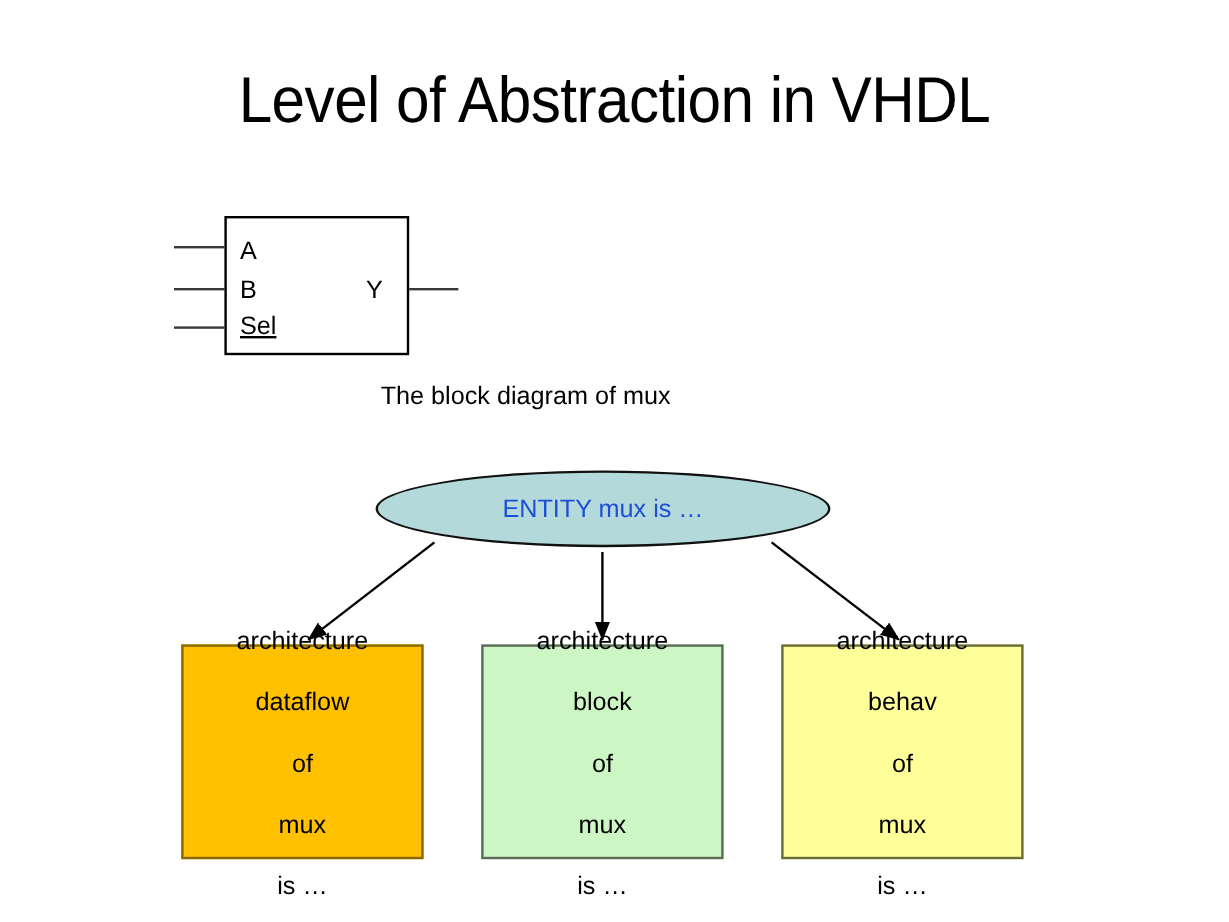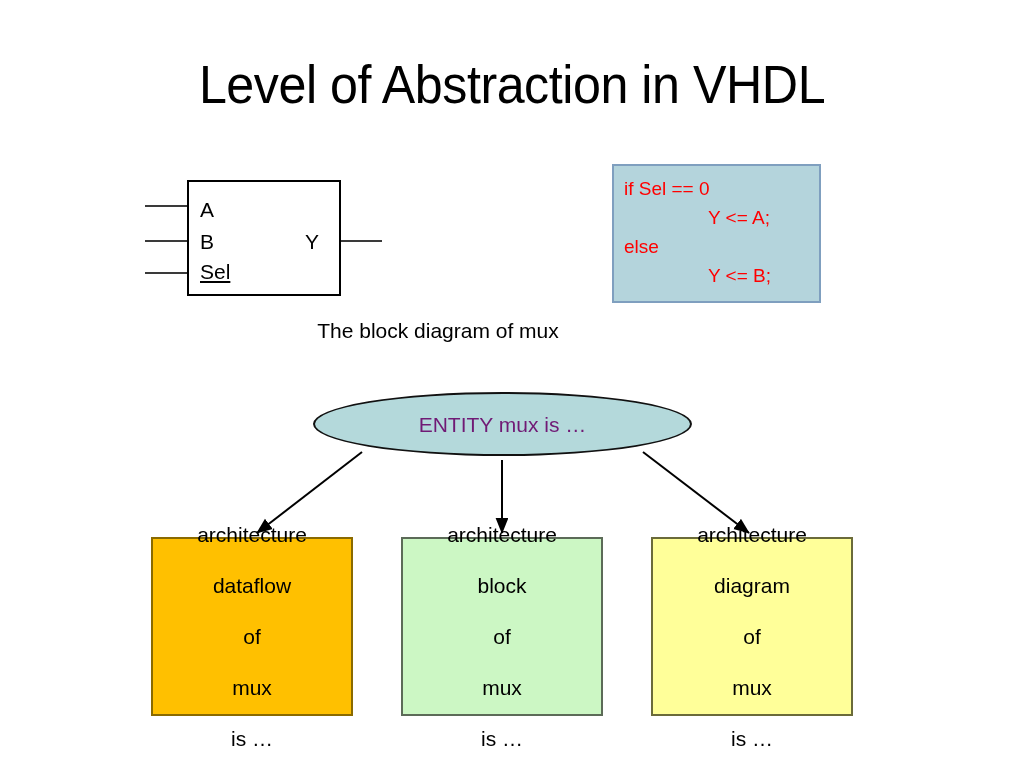--- a/index.html
+++ b/index.html
@@ -114,21 +114,21 @@
     height: 64px;
     border-radius: 50%;
     background: #b4d9db;
     border: 2px solid #111111;
     box-sizing: border-box;
     display: flex;
     align-items: center;
     justify-content: center;
     font-size: 21px;
     line-height: 21px;
-    color: #701a75;
+    color: #1d4ed8;
     white-space: nowrap;
   }
 
   
   .arrows {
     position: absolute;
     left: 0;
     top: 0;
     width: 1024px;
     height: 768px;
@@ -170,26 +170,20 @@
   <div class="wire wire-out-y"></div>
 
   <div class="mux-box"></div>
   <div class="port-label port-a">A</div>
   <div class="port-label port-b">B</div>
   <div class="port-label port-sel">Sel</div>
   <div class="port-label port-y">Y</div>
 
   <div class="diagram-caption"><span class="diagram-caption-inner">The block diagram of mux</span></div>
 
-  <div class="code-box">
-    <div class="code-line">if Sel == 0</div>
-    <div class="code-line indent">Y &lt;= A;</div>
-    <div class="code-line">else</div>
-    <div class="code-line indent">Y &lt;= B;</div>
-  </div>
 
   <div class="entity-ellipse">
     <span>ENTITY mux is …</span>
   </div>
 
   <svg class="arrows" viewBox="0 0 1024 768" xmlns="http://www.w3.org/2000/svg">
     <defs>
       <marker id="arrowhead" markerWidth="9" markerHeight="9" refX="7.5" refY="3.2" orient="auto" markerUnits="strokeWidth">
         <path d="M0,0 L8,3.2 L0,6.4 z" fill="#000000"></path>
       </marker>
@@ -210,19 +204,19 @@
   <div class="arch-box arch-behav">
     <span class="line">architecture</span>
     <span class="line">block</span>
     <span class="line">of</span>
     <span class="line">mux</span>
     <span class="line">is …</span>
   </div>
 
   <div class="arch-box arch-struct">
     <span class="line">architecture</span>
-    <span class="line">diagram</span>
+    <span class="line">behav</span>
     <span class="line">of</span>
     <span class="line">mux</span>
     <span class="line">is …</span>
   </div>
 
 </div>
 
 </body></html>

